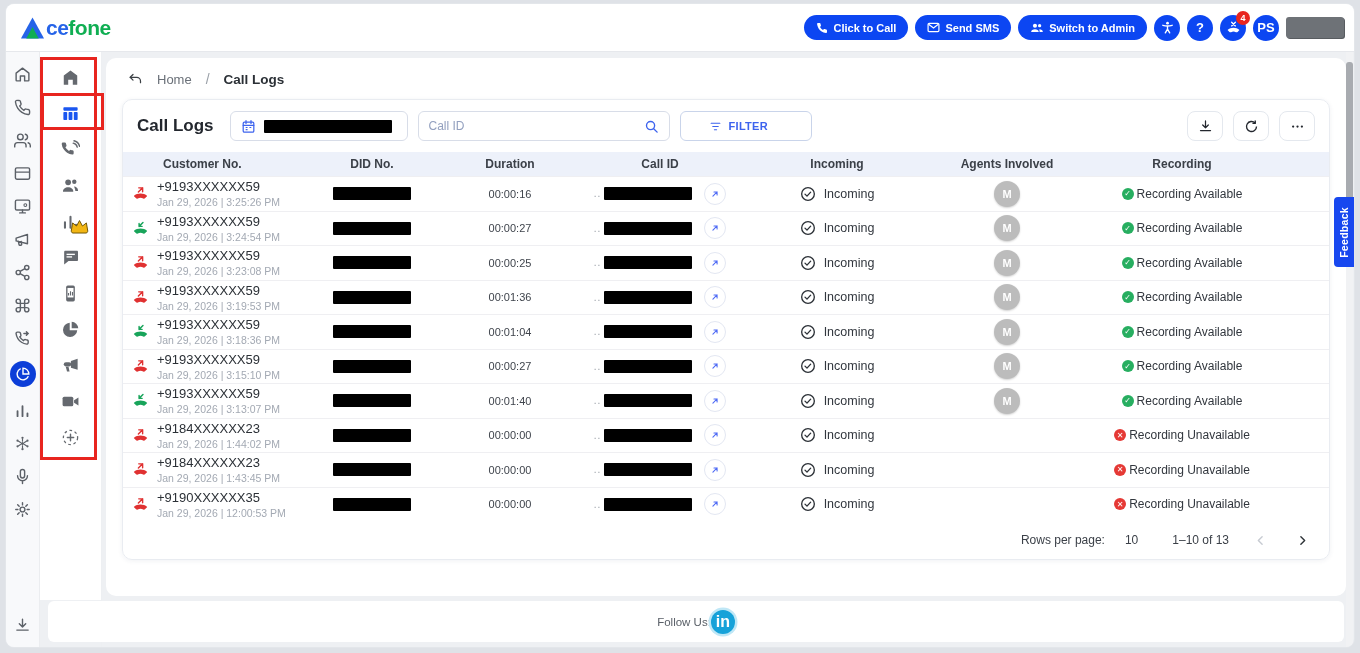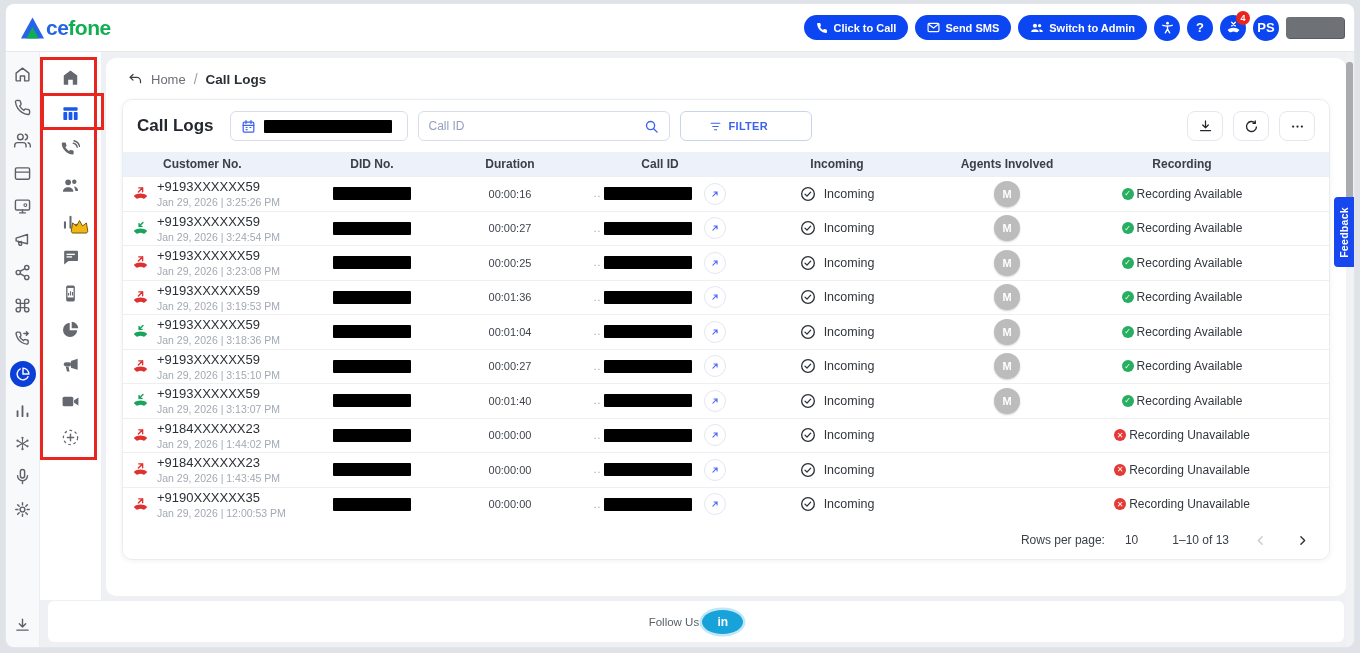--- a/index.html
+++ b/index.html
@@ -46,21 +46,21 @@
   .crown { position:absolute; right:-7px; bottom:-4px; width:13px; height:10px; }
 
   
   .anno { position:absolute; border:3px solid #e8251f; z-index:60; pointer-events:none; }
   .anno-outer { left:34px; top:53px; width:57px; height:403px; }
   .anno-inner { left:35px; top:89px; width:63px; height:37px; }
 
   
   .main { flex:1; position:relative; }
   .panel { background:#fff; border-radius:10px; margin:6px 8px 0 4px; height:538px; padding:13px 16px 0; }
-  .breadcrumb { display:flex; align-items:center; gap:8px; font-size:13px; color:#6a7078; padding-left:6px; }
+  .breadcrumb { display:flex; align-items:center; gap:14px; font-size:13px; color:#6a7078; padding-left:6px; }
   .bc-current { color:#2b3036; font-weight:600; font-size:13.5px; }
   .bc-sep { color:#9aa0a8; font-size:14px; }
   .bc-back { color:#3c4146; display:flex; cursor:pointer; }
 
   .card { margin-top:12px; border:1px solid #e9ecf1; border-radius:10px; box-shadow:0 1px 5px rgba(40,60,100,.07); }
   .toolbar { display:flex; align-items:center; gap:10px; padding:11px 14px; }
   .page-title { font-size:17px; font-weight:700; color:#23272e; margin-right:6px; }
   .inp { height:30px; border:1px solid #d8dde8; border-radius:6px; background:#fff; display:flex; align-items:center; padding:0 10px; gap:8px; }
   .date-inp { width:178px; cursor:pointer; }
   .red-bar { background:#000; height:13px; border-radius:1px; }
@@ -115,21 +115,21 @@
                 font-size:12px; color:#3b4048; }
   .rpp { display:flex; align-items:center; gap:6px; cursor:pointer; }
   .pg-chev { width:22px; height:22px; display:flex; align-items:center; justify-content:center; cursor:pointer; }
   .pg-chev svg { width:13px; height:13px; }
   .pg-prev { color:#c7cbd2; } .pg-next { color:#2e3338; }
 
   
   .footer { position:absolute; left:42px; right:10px; top:597px; height:41px; background:#fff; border-radius:6px;
             display:flex; align-items:center; justify-content:center; z-index:5; }
   .follow-lbl { font-size:11.5px; color:#5a6068; }
-  .li-badge { width:41px; height:24px; border-radius:50%; background:#17a2d9; color:#fff; font-size:12px; font-weight:700;
+  .li-badge { width:24px; height:24px; border-radius:50%; background:#17a2d9; color:#fff; font-size:16px; font-weight:700;
               display:flex; align-items:center; justify-content:center; box-shadow:0 0 0 2.5px #bfe7f6; cursor:pointer; }
 
   
   .scrollbar { position:absolute; right:1px; top:48px; bottom:0; width:7px; background:#f1f2f4; z-index:20; }
   .scroll-thumb { position:absolute; top:10px; left:0; width:7px; height:138px; background:#a8abb0; border-radius:3px; }
   .feedback-tab { position:absolute; right:0; top:193px; width:20px; height:70px; background:#1747ef; color:#fff;
                   border-radius:4px 0 0 4px; display:flex; align-items:center; justify-content:center; z-index:40; cursor:pointer; }
   .feedback-tab span { writing-mode:vertical-rl; transform:rotate(180deg); font-size:10.5px; font-weight:600; letter-spacing:.3px; }
 </style>
 </head>

